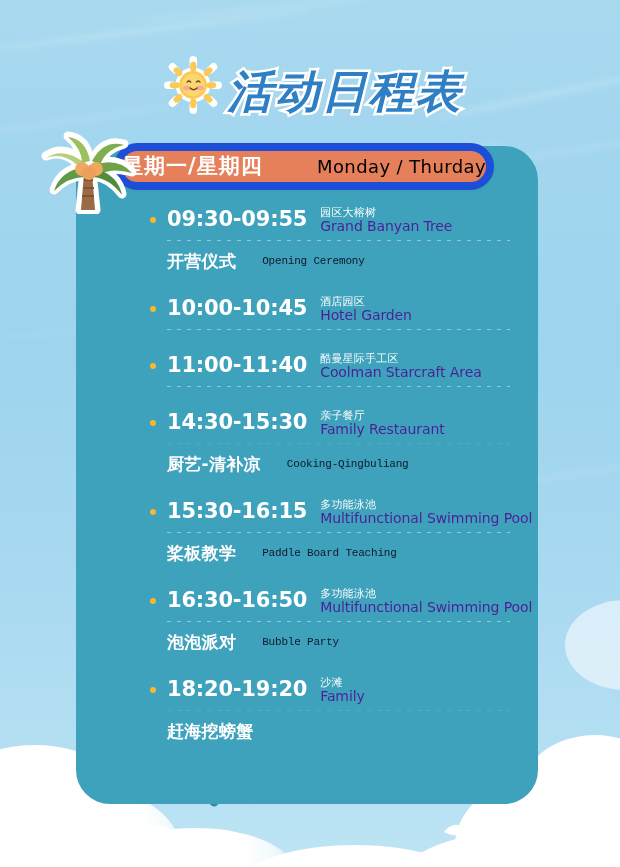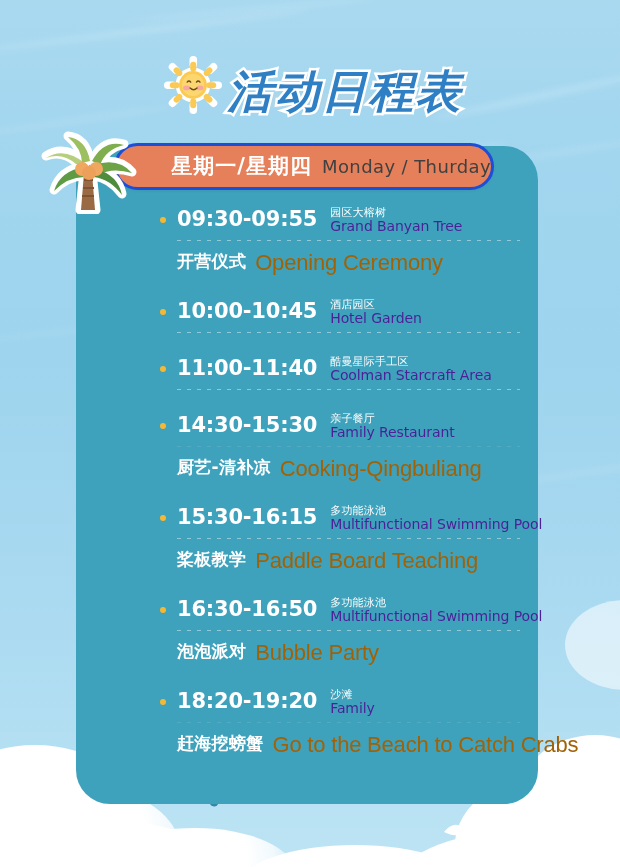--- a/index.html
+++ b/index.html
@@ -113,57 +113,57 @@
   }
 
   
   .day-banner {
     position: absolute;
     left: 114px;
     top: 143px;
     width: 380px;
     height: 47px;
     background: #e5805b;
-    border: 3px solid #1d4ed8;
+    border: 8px solid #1d4ed8;
     border-radius: 24px;
     display: flex;
     align-items: center;
-    justify-content: flex-end;
+    justify-content: space-between;
     gap: 10px;
     z-index: 4;
     box-shadow: 0 1px 3px rgba(0,0,0,0.06);
   }
   .day-cn {
     font-family: "DejaVu Sans", "Liberation Sans", sans-serif;
     font-size: 21px;
     font-weight: bold;
     color: #ffffff;
     letter-spacing: 1px;
     line-height: 1;
   }
   .day-en {
     font-family: "DejaVu Sans", "Liberation Sans", sans-serif;
     font-size: 18px;
     font-weight: normal;
-    color: #404040;
+    color: #000000;
     letter-spacing: .4px;
     line-height: 1;
   }
 
   .palm-icon {
     position: absolute;
     left: 34px; top: 128px;
     width: 112px; height: 86px;
     z-index: 5;
   }
 
   
   .schedule {
     position: absolute;
-    left: 160px;
+    left: 150px;
     top: 205px;
     width: 360px;
     z-index: 3;
   }
   .entry { margin-bottom: 21px; position: relative; }
   .entry:last-child { margin-bottom: 12px; }
 
   .entry-top {
     display: flex;
     align-items: center;
@@ -226,36 +226,36 @@
        to right,
        rgba(255,255,255,0.10) 0px,
        rgba(255,255,255,0.10) 4px,
        rgba(255,255,255,0.0) 4px,
        rgba(255,255,255,0.0) 10px);
   }
 
   .entry-name {
     margin-left: 17px;
     display: flex;
-    align-items: flex-start;
-    gap: 9px;
+    align-items: center;
+    gap: 26px;
   }
   .name-cn {
     font-family: "DejaVu Sans", "Liberation Sans", sans-serif;
     font-size: 17px;
     font-weight: bold;
     color: #ffffff;
     letter-spacing: .3px;
     white-space: nowrap;
   }
   .name-en {
-    font-family: Liberation Sans, sans-serif;
-    font-size: 22px;
+    font-family: Liberation Mono, monospace;
+    font-size: 11px;
     font-weight: normal;
-    color: #a16207;
+    color: #0f172a;
     letter-spacing: -0.2px;
     white-space: nowrap;
   }
 
   .gull { position: absolute; left: 440px; top: 812px; width: 50px; height: 30px; z-index: 7; }
 </style>
 </head>
 <body>
 
 <div class="sky-wisp wisp-1"></div>
@@ -433,21 +433,20 @@
         <span class="bullet"></span>
         <span class="time">18:20-19:20</span>
         <span class="place">
           <span class="place-cn">沙滩</span>
           <span class="place-en">Family</span>
         </span>
       </div>
       <div class="divider faint"></div>
       <div class="entry-name">
         <span class="name-cn">赶海挖螃蟹</span>
-        <span class="name-en">Go to the Beach to Catch Crabs</span>
       </div>
     </div>
   </div>
 
 <div class="cloud-blob cl-i"></div>
 <div class="cloud-blob cl-f"></div>
 <div class="cloud-blob cl-e"></div>
 <div class="cloud-blob cl-a"></div>
 <div class="cloud-blob cl-b"></div>
 <div class="cloud-blob cl-c"></div>

